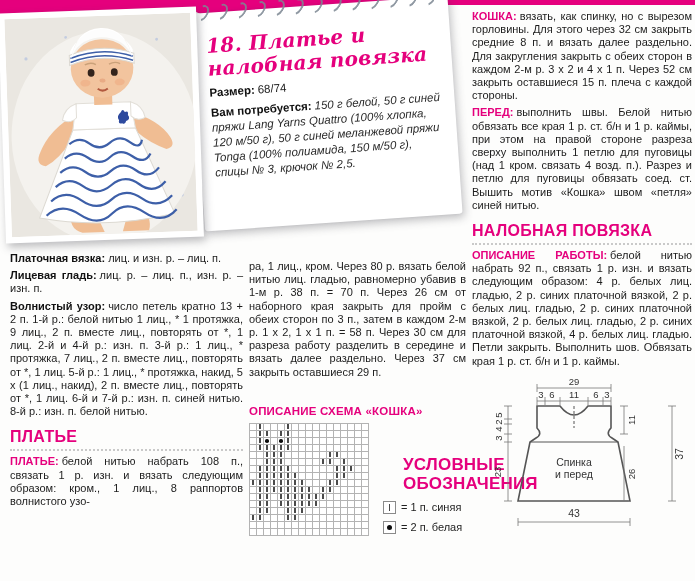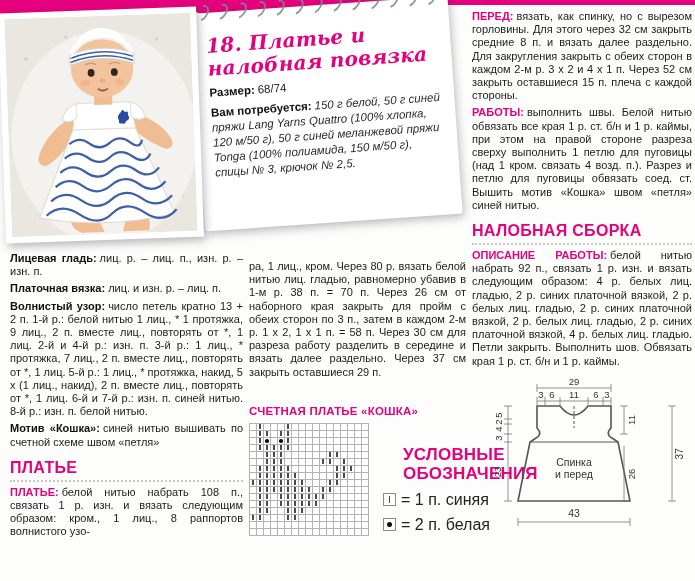--- a/index.html
+++ b/index.html
@@ -61,21 +61,21 @@
     display:grid;border-left:1px solid #b3b3b3;border-top:1px solid #b3b3b3;background:#fff;
   }
   #knit-chart .cell{
     width:7px;height:7px;box-sizing:border-box;border-right:1px solid #b3b3b3;border-bottom:1px solid #b3b3b3;
     display:flex;align-items:center;justify-content:center;
   }
   #knit-chart .bar{width:1.6px;height:5px;background:#4a4a4a;}
   #knit-chart .dot{width:3.6px;height:3.6px;border-radius:50%;background:#0c0c0c;}
   .legend{padding-bottom:2px;}
   .legend-title{font-size:17px;font-weight:bold;color:#e5007d;line-height:1.15;letter-spacing:.2px;margin-left:20px;}
-  .legend-item{display:flex;align-items:center;margin-top:7px;font-size:16px;color:#222;}
+  .legend-item{display:flex;align-items:center;margin-top:7px;font-size:11px;color:#222;}
   .legend-item .sym{
     width:11px;height:11px;border:1px solid #8a8a8a;display:inline-flex;align-items:center;justify-content:center;margin-right:5px;background:#fff;
   }
   .sym-bar{display:block;width:1.6px;height:7px;background:#4a4a4a;}
   .sym-dot{display:block;width:5px;height:5px;border-radius:50%;background:#0c0c0c;}
   .schematic{margin-top:4px;}
   .schematic text{font-family:"Liberation Sans", sans-serif;font-size:9.5px;fill:#333;}
   .schematic .outline{fill:none;stroke:#555;stroke-width:1.6;}
   .schematic .meas{stroke:#777;stroke-width:.8;}
   .schematic .lbl-big{font-size:10.5px;}
@@ -167,31 +167,30 @@
       <path d="M78 48 q6 -3 11 0" stroke="#caa179" stroke-width="1.4" fill="none"></path>
       <path d="M102 48 q6 -3 11 0" stroke="#caa179" stroke-width="1.4" fill="none"></path>
       <ellipse cx="95" cy="64" rx="3" ry="2" fill="#e8ab85"></ellipse>
       <path d="M90 72 q5 4 10 0" stroke="#b2593f" stroke-width="2" fill="none"></path>
       <ellipse cx="78" cy="66" rx="5" ry="3.4" fill="#eeab82" opacity=".6"></ellipse>
       <ellipse cx="112" cy="66" rx="5" ry="3.4" fill="#eeab82" opacity=".6"></ellipse>
     </svg>
   </div>
 
   <div class="col col-left">
+    <p class="para"><b class="lead dark">Платочная вязка:</b><span>лиц. и изн. р. – лиц. п.</span></p>
     <p class="para"><b class="lead dark">Лицевая гладь:</b><span>лиц. р. – лиц. п., изн. р. – изн. п.</span></p>
-    <p class="para"><b class="lead dark">Платочная вязка:</b><span>лиц. и изн. р. – лиц. п.</span></p>
     <p class="para"><b class="lead dark">Волнистый узор:</b><span>число петель кратно 13 + 2 п. 1-й р.: белой нитью 1 лиц., * 1 протяжка, 9 лиц., 2 п. вместе лиц., повторять от *, 1 лиц. 2-й и 4-й р.: изн. п. 3-й р.: 1 лиц., * протяжка, 7 лиц., 2 п. вместе лиц., повторять от *, 1 лиц. 5-й р.: 1 лиц., * протяжка, накид, 5 х (1 лиц., накид), 2 п. вместе лиц., повторять от *, 1 лиц. 6-й и 7-й р.: изн. п. синей нитью. 8-й р.: изн. п. белой нитью.</span></p>
-    <p class="para"><b class="lead dark">Мотив «Кошка»:</b><span>синей нитью вышивать по счетной схеме швом «петля»</span></p>
     <h2 class="section">ПЛАТЬЕ</h2>
     <p class="para"><b class="lead pink">ПЛАТЬЕ:</b><span>белой нитью набрать 108 п., связать 1 р. изн. и вязать следующим образом: кром., 1 лиц., 8 раппортов волнистого узо-</span></p>
   </div>
 
   <div class="col col-mid">
     <p class="para">ра, 1 лиц., кром. Через 80 р. вязать белой нитью лиц. гладью, равномерно убавив в 1-м р. 38 п. = 70 п. Через 26 см от наборного края закрыть для пройм с обеих сторон по 3 п., затем в каждом 2-м р. 1 х 2, 1 х 1 п. = 58 п. Через 30 см для разреза работу разделить в середине и вязать далее раздельно. Через 37 см закрыть оставшиеся 29 п.</p>
-    <h3 class="chart-title">СЧЕТНАЯ ПЛАТЬЕ «КОШКА»</h3>
+    <h3 class="chart-title">ОПИСАНИЕ СХЕМА «КОШКА»</h3>
     <div class="chart-row">
       <div id="knit-chart" style="grid-template-columns: repeat(17, 7px);">
           <div class="cell"></div>
           <div class="cell">
             <i class="bar"></i>
           </div>
           <div class="cell"></div>
           <div class="cell"></div>
           <div class="cell"></div>
           <div class="cell">
@@ -649,23 +648,23 @@
           <span class="sym">
               <i class="sym-dot"></i>
             </span>
           <span>= 2 п. белая</span>
         </div>
       </div>
     </div>
   </div>
 
   <div class="col col-right">
-    <p class="para"><b class="lead pink">ПЕРЕД:</b><span>вязать, как спинку, но с вырезом горловины. Для этого через 32 см закрыть средние 8 п. и вязать далее раздельно. Для закругления закрыть с обеих сторон в каждом 2-м р. 3 х 2 и 4 х 1 п. Через 52 см закрыть оставшиеся 15 п. плеча с каждой стороны.</span></p>
-    <p class="para"><b class="lead pink">РАБОТЫ:</b><span>выполнить швы. Белой нитью обвязать все края 1 р. ст. б/н и 1 р. каймы, при этом на правой стороне разреза сверху выполнить 1 петлю для пуговицы (над 1 кром. связать 4 возд. п.). Разрез и петлю для пуговицы обвязать соед. ст. Вышить мотив «Кошка» швом «петля» синей нитью.</span></p>
-    <h2 class="section">НАЛОБНАЯ СБОРКА</h2>
+    <p class="para"><b class="lead pink">КОШКА:</b><span>вязать, как спинку, но с вырезом горловины. Для этого через 32 см закрыть средние 8 п. и вязать далее раздельно. Для закругления закрыть с обеих сторон в каждом 2-м р. 3 х 2 и 4 х 1 п. Через 52 см закрыть оставшиеся 15 п. плеча с каждой стороны.</span></p>
+    <p class="para"><b class="lead pink">ПЕРЕД:</b><span>выполнить швы. Белой нитью обвязать все края 1 р. ст. б/н и 1 р. каймы, при этом на правой стороне разреза сверху выполнить 1 петлю для пуговицы (над 1 кром. связать 4 возд. п.). Разрез и петлю для пуговицы обвязать соед. ст. Вышить мотив «Кошка» швом «петля» синей нитью.</span></p>
+    <h2 class="section">НАЛОБНАЯ ПОВЯЗКА</h2>
     <p class="para"><b class="lead pink">ОПИСАНИЕ РАБОТЫ:</b><span>белой нитью набрать 92 п., связать 1 р. изн. и вязать следующим образом: 4 р. белых лиц. гладью, 2 р. синих платочной вязкой, 2 р. белых лиц. гладью, 2 р. синих платочной вязкой, 2 р. белых лиц. гладью, 2 р. синих платочной вязкой, 4 р. белых лиц. гладью. Петли закрыть. Выполнить шов. Обвязать края 1 р. ст. б/н и 1 р. каймы.</span></p>
 
     
     <svg class="schematic" width="220" height="158" viewBox="0 0 220 158">
 
       <path class="outline" d="M65 30 L88 30 Q102 48 116 30 L139 30 L139 52 Q133 58 140 62 L146 66 L158 125 L46 125 L58 66 L64 62 Q71 58 65 52 Z"></path>
       <line x1="58" y1="66" x2="146" y2="66" stroke="#555" stroke-width="1"></line>
       <line x1="102" y1="30" x2="102" y2="52" stroke="#555" stroke-width="1" stroke-dasharray="3,2"></line>
       <text x="102" y="90" text-anchor="middle" class="lbl-big">Спинка</text>
       <text x="102" y="102" text-anchor="middle" class="lbl-big">и перед</text>

